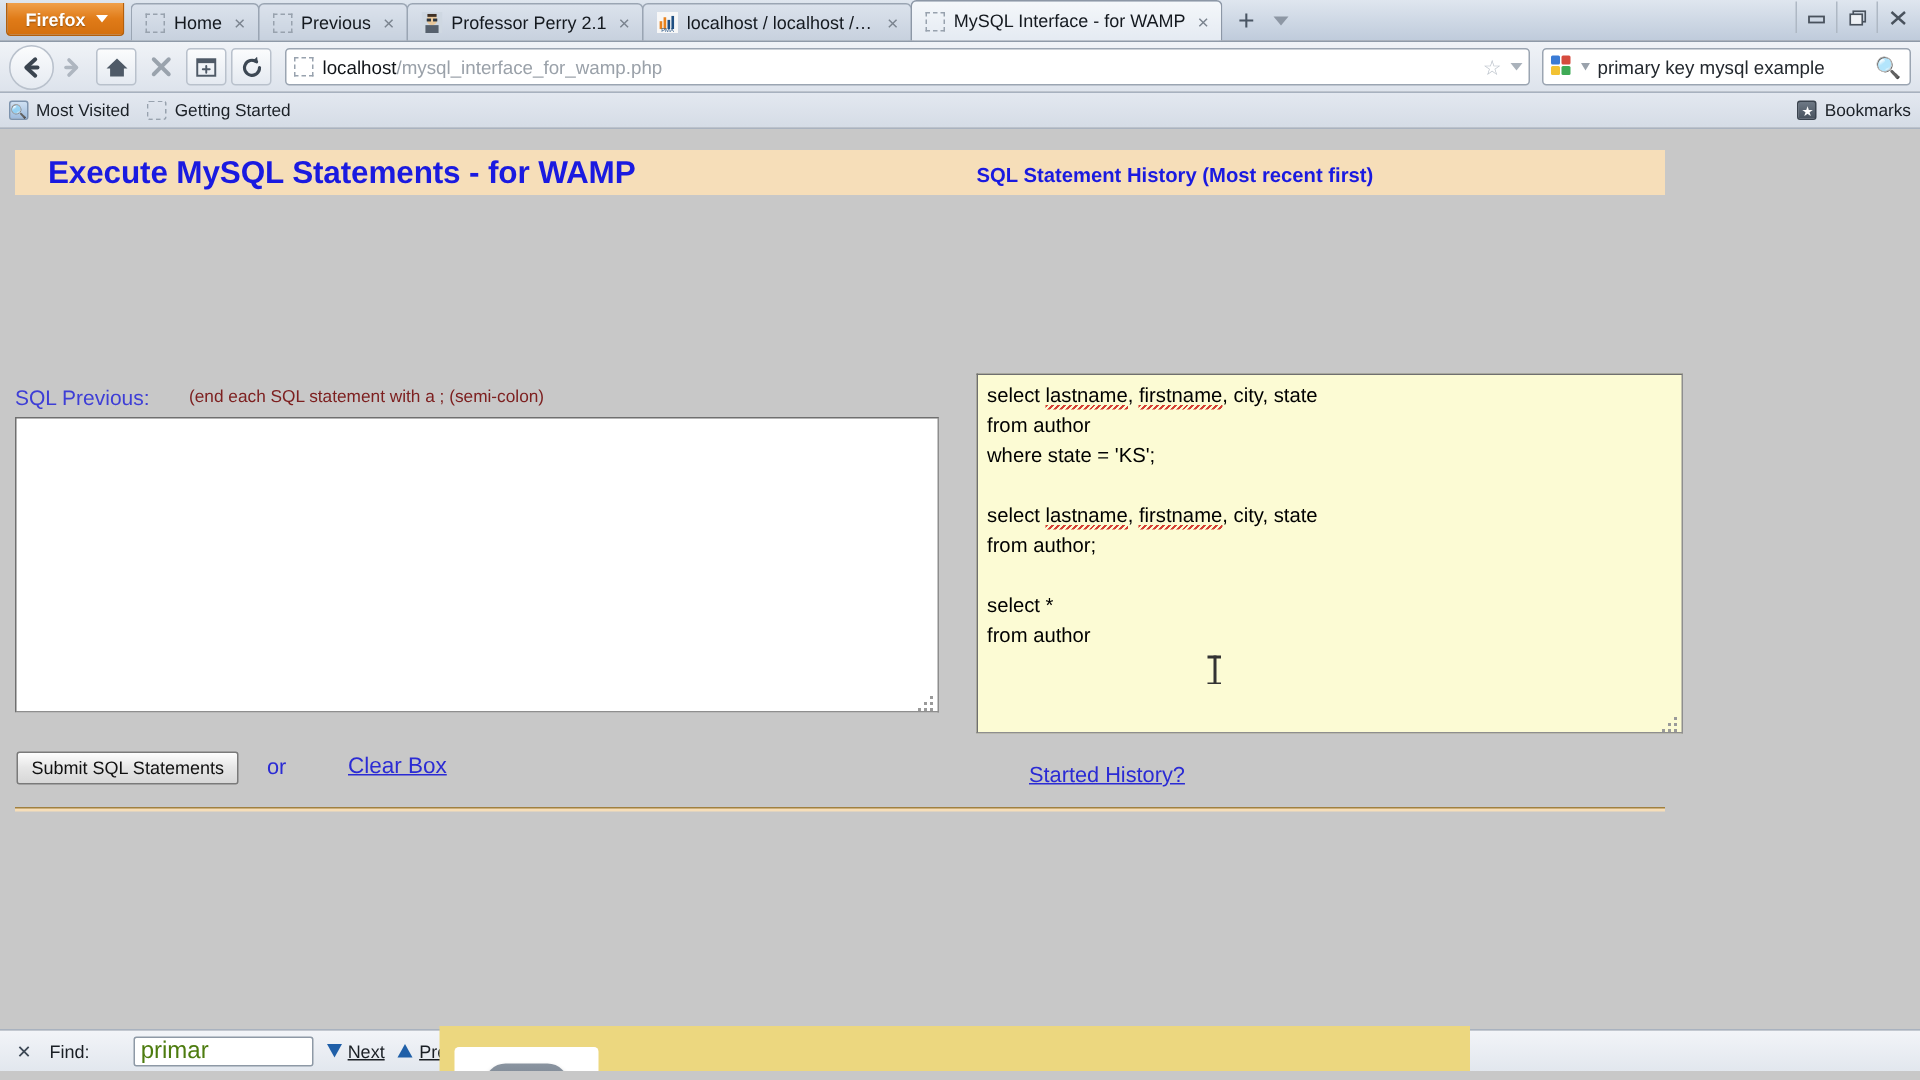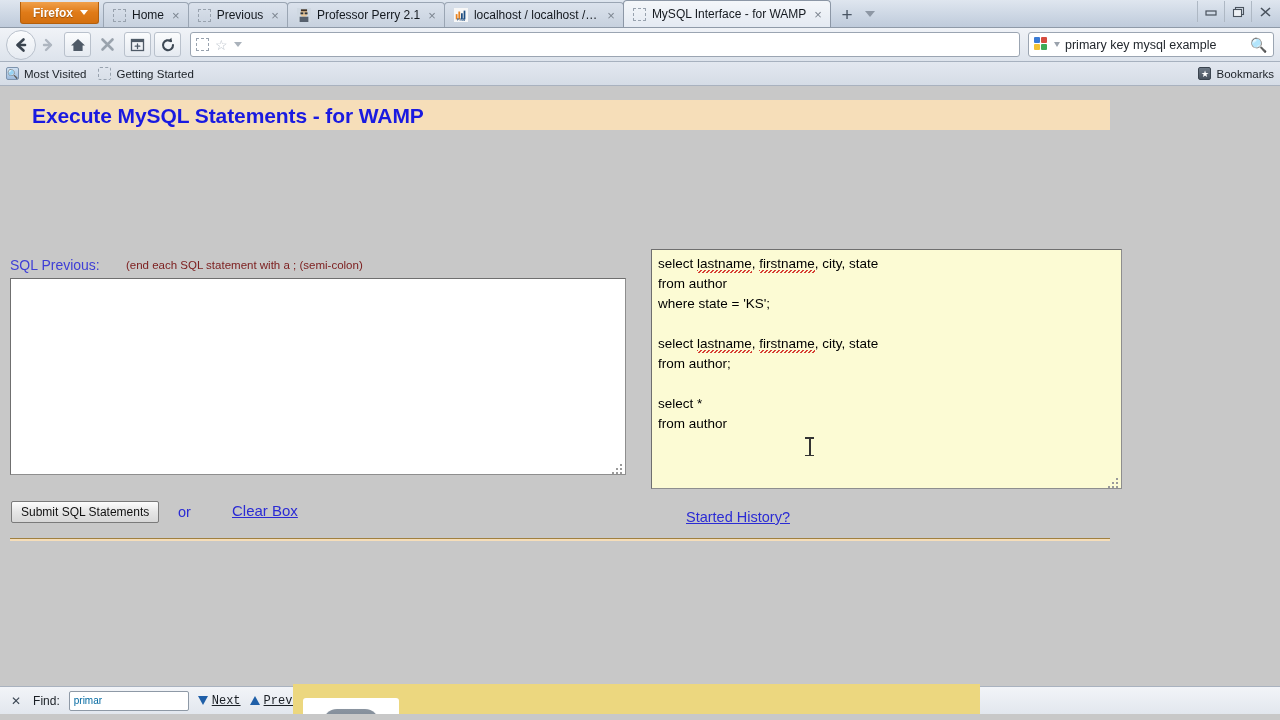--- a/index.html
+++ b/index.html
@@ -18,21 +18,21 @@
     position: relative;
     height: 28px;
     background: linear-gradient(to bottom, #dfe6ef 0%, #cdd7e4 55%, #bfcbdb 100%);
     border-bottom: 1px solid #8f9aa8;
     display: flex;
     align-items: flex-end;
     padding-left: 0;
   }
   .ff-button {
     height: 22px;
-    margin: 3px 4px 2px 20px;
+    margin: 3px 4px 2px 4px;
     padding: 0 10px 0 12px;
     background: linear-gradient(to bottom, #f0a04b 0%, #e07b18 50%, #d4700f 100%);
     border: 1px solid #b35f0c;
     border-radius: 0 0 3px 3px;
     border-top: none;
     color: #fff;
     font-size: 12px;
     font-weight: bold;
     display: flex;
     align-items: center;
@@ -449,25 +449,26 @@
     z-index: 20;
   }
   .find-close { color: #3d4855; font-size: 12px; padding: 0 3px; }
   .find-input {
     width: 120px; height: 20px;
     background: #fff;
     border: 1px solid #8e99a6;
     border-radius: 2px;
     display: flex; align-items: center;
     padding: 0 4px;
-    font-size: 10px;
-    color: #0369a1;
+    font-size: 16px;
+    color: #4d7c0f;
+    margin-left: 20px;
   }
   .find-act { display: flex; align-items: center; gap: 4px; }
-  .find-act u { text-decoration: underline; font-family: Liberation Mono, monospace; }
+  .find-act u { text-decoration: underline; }
   .arrow-dn, .arrow-up {
     width: 0; height: 0;
     border-left: 5px solid transparent;
     border-right: 5px solid transparent;
   }
   .arrow-dn { border-top: 9px solid #1f5fa8; }
   .arrow-up { border-bottom: 9px solid #1f5fa8; }
   .find-check {
     width: 12px; height: 12px;
     border: 1px solid #8e99a6;
@@ -588,20 +589,21 @@
     </div>
     <div class="navbtn">
       <svg width="16" height="16" viewBox="0 0 16 16">
         <path d="M13 8 A5 5 0 1 1 11 4.2" stroke="#3d4854" stroke-width="2.1" fill="none" stroke-linecap="round"></path>
         <path d="M11.4 0.8 L11.9 5.1 L7.8 4.2 Z" fill="#3d4854"></path>
       </svg>
     </div>
 
     <div class="urlbar">
       <span class="favicon-blank"></span>
+      <span class="url-text"><b>localhost</b><span>/mysql_interface_for_wamp.php</span></span>
       <span class="star">☆</span>
       <span class="url-caret"></span>
     </div>
 
     <div class="searchbar">
       <span class="g-logo">
         <span style="left:0;top:0;background:#3a7bd5;"></span>
         <span style="left:7px;top:0;background:#d64b3e;"></span>
         <span style="left:0;top:7px;background:#f2c233;"></span>
         <span style="left:7px;top:7px;background:#3faa56;"></span>
@@ -627,20 +629,21 @@
     </div>
   </div>
 
   <div class="page">
     <div class="content">
 
       <div class="band-left"></div>
       <div class="band-right"></div>
 
       <div class="h1">Execute MySQL Statements - for WAMP</div>
+      <div class="h2">SQL Statement History (Most recent first)</div>
 
       <div class="sql-label">SQL Previous:</div>
       <div class="sql-hint">(end each SQL statement with a ; (semi-colon)</div>
 
       <div class="ta" id="sql-input"></div>
       <div class="grip" style="left:612px; top:378px;">
         <i style="left:8px;top:0;"></i>
         <i style="left:4px;top:4px;"></i>
           <i style="left:8px;top:4px;"></i>
         <i style="left:0;top:8px;"></i>

